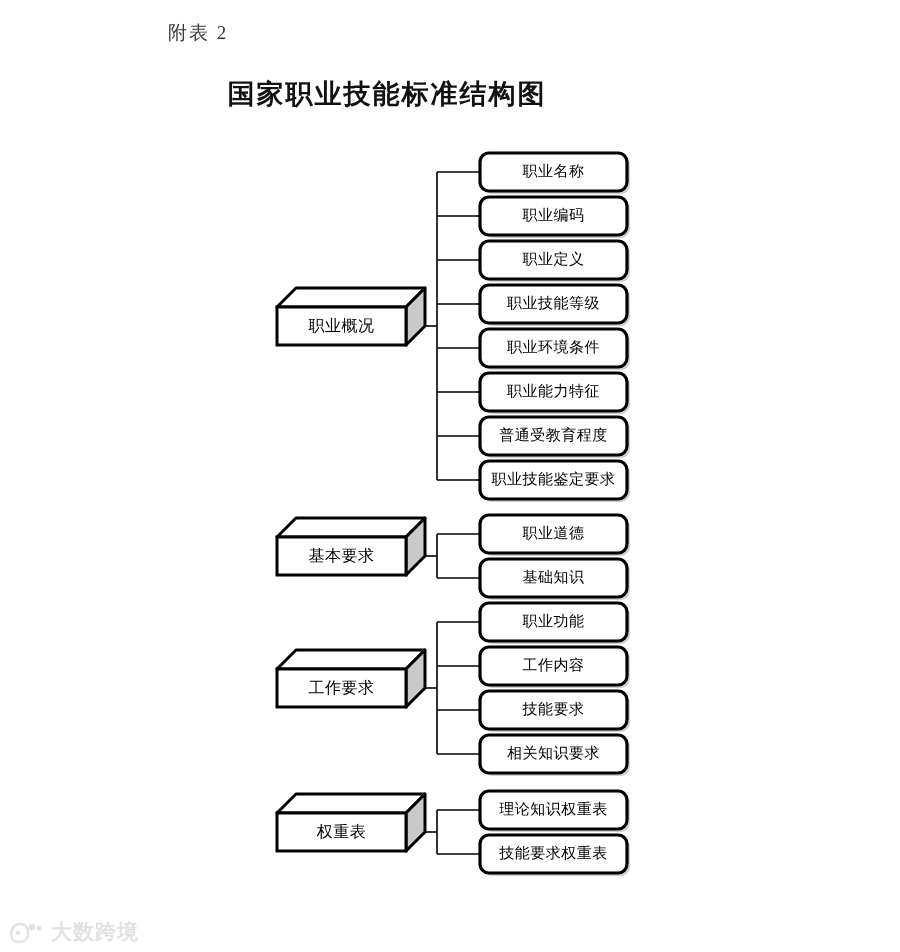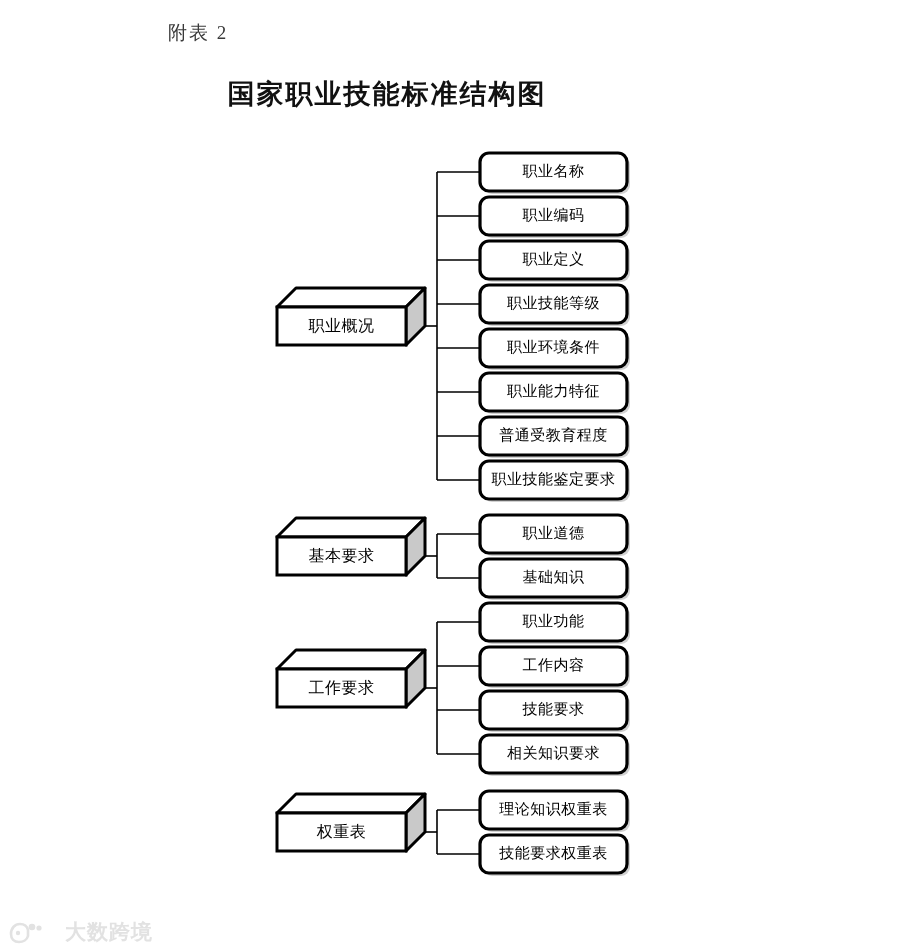--- a/index.html
+++ b/index.html
@@ -64,21 +64,21 @@
     height: 952px;
   }
 
   
   .watermark {
     position: absolute;
     left: 8px;
     bottom: 8px;
     display: flex;
     align-items: center;
-    gap: 23px;
+    gap: 9px;
     opacity: 1;
     user-select: none;
   }
   .watermark .wm-text {
     font-family: "DejaVu Sans", "Liberation Sans", sans-serif;
     font-size: 21px;
     font-weight: bold;
     color: #e2e2e2;
     letter-spacing: 1px;
     line-height: 1;

